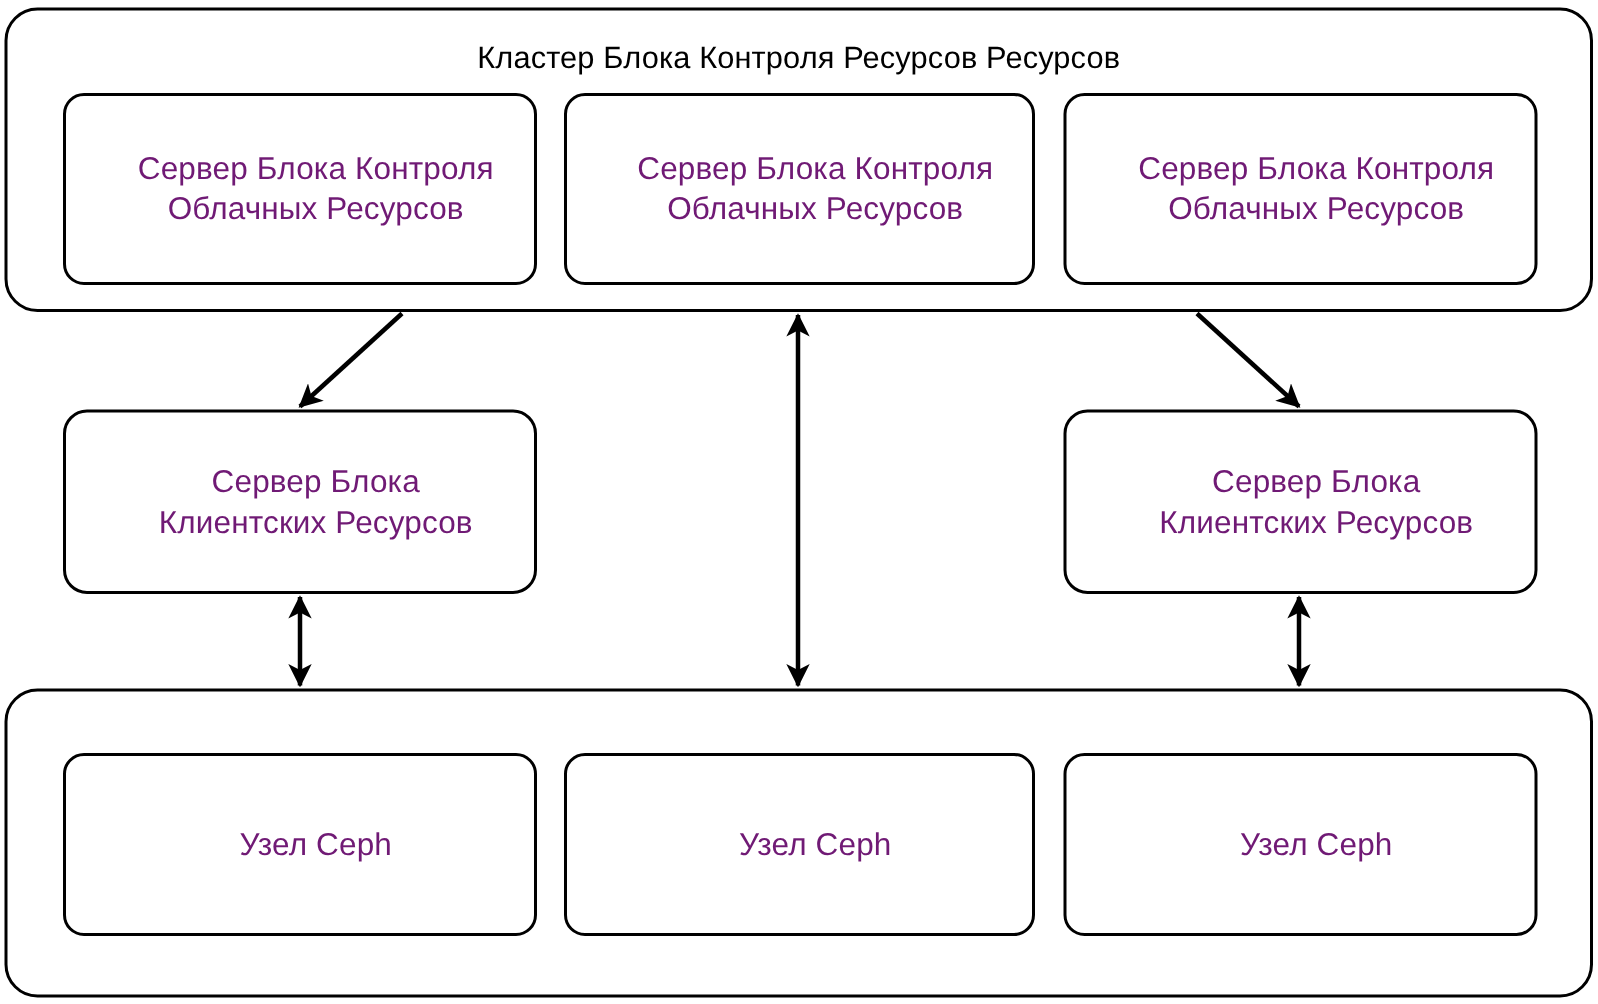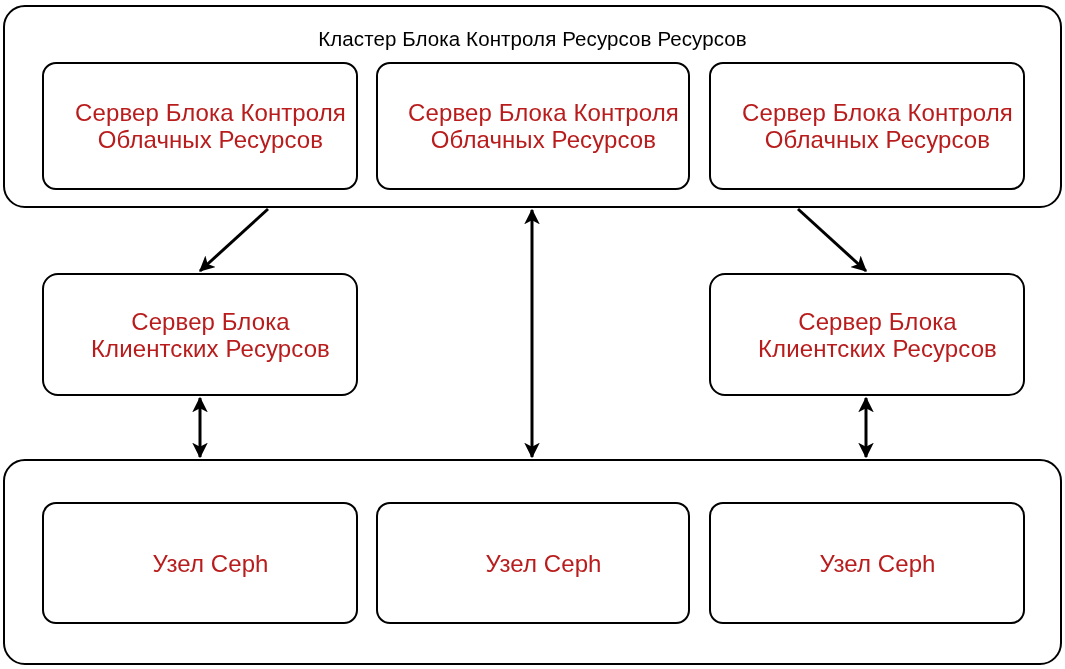--- a/index.html
+++ b/index.html
@@ -38,23 +38,23 @@
     position: absolute;
     box-sizing: border-box;
     border: 2.5px solid #000000;
     background: #ffffff;
     border-radius: 22px;
   }
   .inner-box {
     border-radius: 14px;
   }
   .box-label {
-    font-size: 24px;
+    font-size: 21px;
     line-height: 27px;
-    color: #b91c1c;
+    color: #701a75;
     white-space: pre-line;
     letter-spacing: 0.1px;
     margin-left: 21px;
   }
   .cluster-title {
     position: absolute;
     width: 100%;
     text-align: center;
     font-size: 20.5px;
     line-height: 27px;

